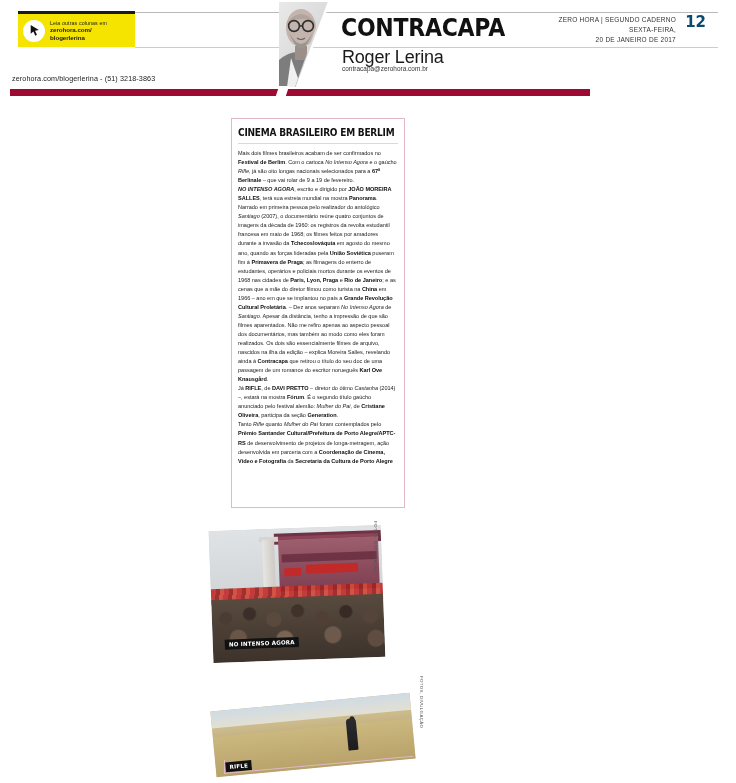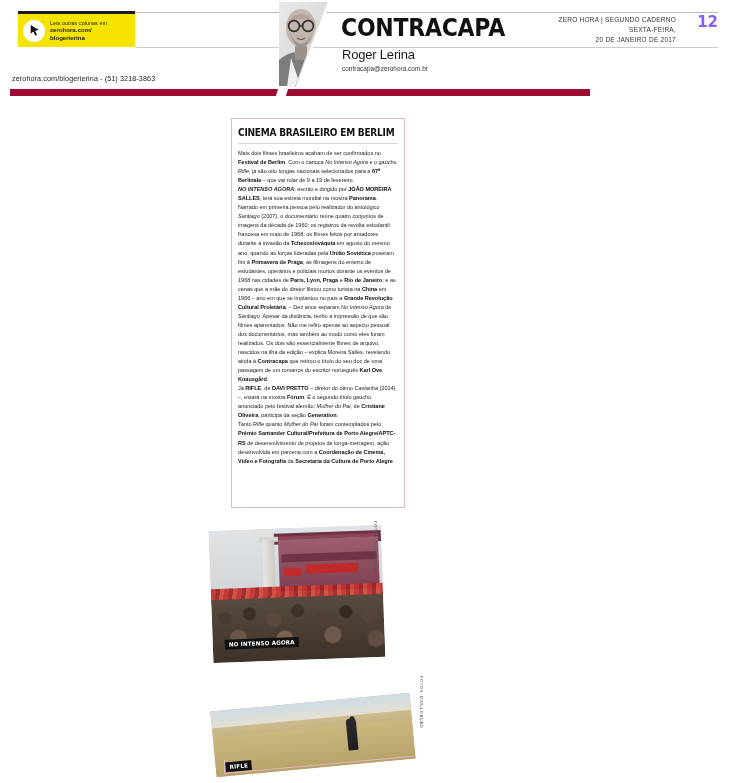--- a/index.html
+++ b/index.html
@@ -74,43 +74,43 @@
     font-family: "DejaVu Sans", sans-serif;
     font-size: 25px; font-weight: bold;
     letter-spacing: -0.3px;
     color: #111111;
     transform: scaleX(0.88);
     transform-origin: left center;
     white-space: nowrap;
   }
   .masthead-author {
     position: absolute; left: 342px; top: 47px;
-    font-size: 13px; color: #1a1a1a;
+    font-size: 18px; color: #1a1a1a;
     letter-spacing: -0.2px;
     white-space: nowrap;
   }
   .masthead-email {
     position: absolute; left: 342px; top: 65px;
     font-size: 6.4px; color: #333333;
     letter-spacing: .05px;
     white-space: nowrap;
   }
 
   .edition-info {
     position: absolute; right: 60px; top: 15px;
     text-align: right;
     font-size: 6.5px; color: #333;
     line-height: 1.55;
     letter-spacing: .25px;
     white-space: nowrap;
   }
   .page-number {
-    position: absolute; right: 18px; top: 13px;
+    position: absolute; right: 30px; top: 13px;
     font-family: "DejaVu Sans", sans-serif;
-    font-size: 15px; font-weight: bold; color: #8b5cf6;
+    font-size: 15px; font-weight: bold; color: #0c4a6e;
   }
 
   .site-phone {
     position: absolute; left: 12px; top: 74px;
     font-size: 7.2px; color: #222;
     letter-spacing: .1px; white-space: nowrap;
   }
 
   .red-bar {
     position: absolute; left: 10px; top: 89px;

